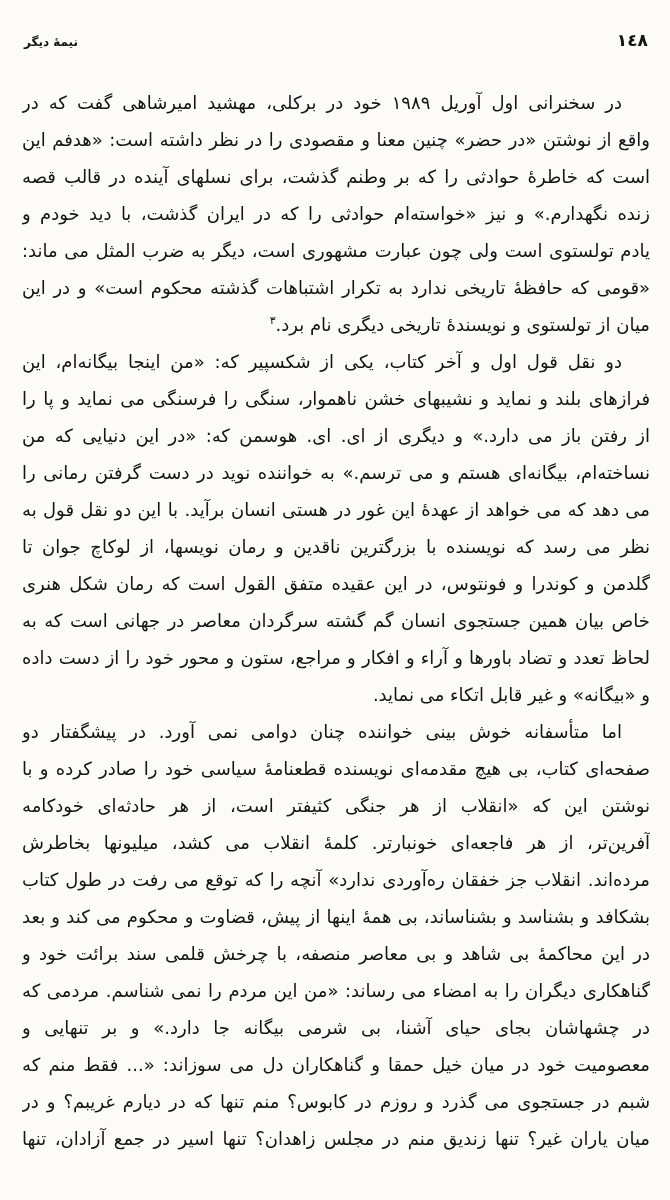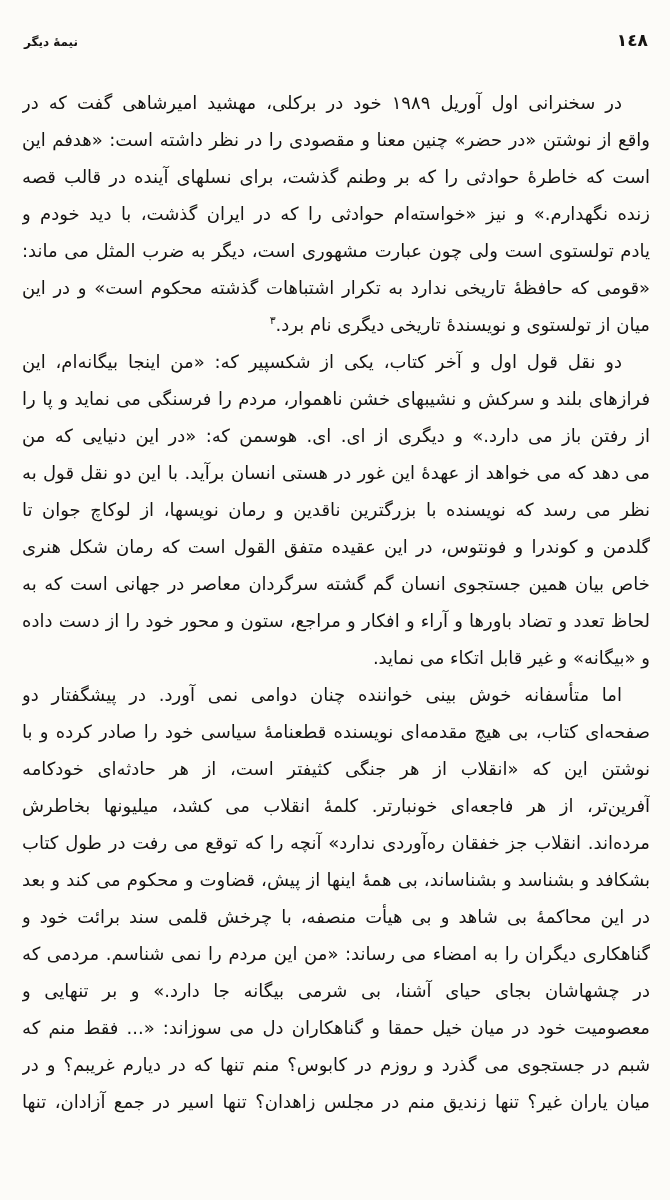--- a/index.html
+++ b/index.html
@@ -79,35 +79,36 @@
 
   <div class="text-block">
       <div class="line para-first">در سخنرانی اول آوریل ۱۹۸۹ خود در برکلی، مهشید امیرشاهی گفت که در</div>
       <div class="line">واقع از نوشتن «در حضر» چنین معنا و مقصودی را در نظر داشته است: «هدفم این</div>
       <div class="line">است که خاطرهٔ حوادثی را که بر وطنم گذشت، برای نسلهای آینده در قالب قصه</div>
       <div class="line">زنده نگهدارم.» و نیز «خواسته‌ام حوادثی را که در ایران گذشت، با دید خودم و</div>
       <div class="line">یادم تولستوی است ولی چون عبارت مشهوری است، دیگر به ضرب المثل می ماند:</div>
       <div class="line">«قومی که حافظهٔ تاریخی ندارد به تکرار اشتباهات گذشته محکوم است» و در این</div>
       <div class="line para-last">میان از تولستوی و نویسندهٔ تاریخی دیگری نام برد.<sup>۳</sup></div>
       <div class="line para-first">دو نقل قول اول و آخر کتاب، یکی از شکسپیر که: «من اینجا بیگانه‌ام، این</div>
-      <div class="line">فرازهای بلند و سرکش و نشیبهای خشن ناهموار، مردم را فرسنگی می نماید و پا را</div>
+      <div class="line">فرازهای بلند و نماید و نشیبهای خشن ناهموار، سنگی را فرسنگی می نماید و پا را</div>
       <div class="line">از رفتن باز می دارد.» و دیگری از ای. ای. هوسمن که: «در این دنیایی که من</div>
+      <div class="line">نساخته‌ام، بیگانه‌ای هستم و می ترسم.» به خواننده نوید در دست گرفتن رمانی را</div>
       <div class="line">می دهد که می خواهد از عهدهٔ این غور در هستی انسان برآید. با این دو نقل قول به</div>
       <div class="line">نظر می رسد که نویسنده با بزرگترین ناقدین و رمان نویسها، از لوکاچ جوان تا</div>
       <div class="line">گلدمن و کوندرا و فونتوس، در این عقیده متفق القول است که رمان شکل هنری</div>
       <div class="line">خاص بیان همین جستجوی انسان گم گشته سرگردان معاصر در جهانی است که به</div>
       <div class="line">لحاظ تعدد و تضاد باورها و آراء و افکار و مراجع، ستون و محور خود را از دست داده</div>
       <div class="line para-last">و «بیگانه» و غیر قابل اتکاء می نماید.</div>
       <div class="line para-first">اما متأسفانه خوش بینی خواننده چنان دوامی نمی آورد. در پیشگفتار دو</div>
       <div class="line">صفحه‌ای کتاب، بی هیچ مقدمه‌ای نویسنده قطعنامهٔ سیاسی خود را صادر کرده و با</div>
       <div class="line">نوشتن این که «انقلاب از هر جنگی کثیفتر است، از هر حادثه‌ای خودکامه</div>
       <div class="line">آفرین‌تر، از هر فاجعه‌ای خونبارتر. کلمهٔ انقلاب می کشد، میلیونها بخاطرش</div>
       <div class="line">مرده‌اند. انقلاب جز خفقان ره‌آوردی ندارد» آنچه را که توقع می رفت در طول کتاب</div>
       <div class="line">بشکافد و بشناسد و بشناساند، بی همهٔ اینها از پیش، قضاوت و محکوم می کند و بعد</div>
-      <div class="line">در این محاکمهٔ بی شاهد و بی هیأت منصفه، با چرخش قلمی سند برائت خود و</div>
+      <div class="line">در این محاکمهٔ بی شاهد و بی معاصر منصفه، با چرخش قلمی سند برائت خود و</div>
       <div class="line">گناهکاری دیگران را به امضاء می رساند: «من این مردم را نمی شناسم. مردمی که</div>
       <div class="line">در چشهاشان بجای حیای آشنا، بی شرمی بیگانه جا دارد.» و بر تنهایی و</div>
       <div class="line">معصومیت خود در میان خیل حمقا و گناهکاران دل می سوزاند: «... فقط منم که</div>
       <div class="line">شبم در جستجوی می گذرد و روزم در کابوس؟ منم تنها که در دیارم غریبم؟ و در</div>
       <div class="line">میان یاران غیر؟ تنها زندیق منم در مجلس زاهدان؟ تنها اسیر در جمع آزادان، تنها ایرانی</div>
     </div>
 
 </div>
 
 </body></html>

